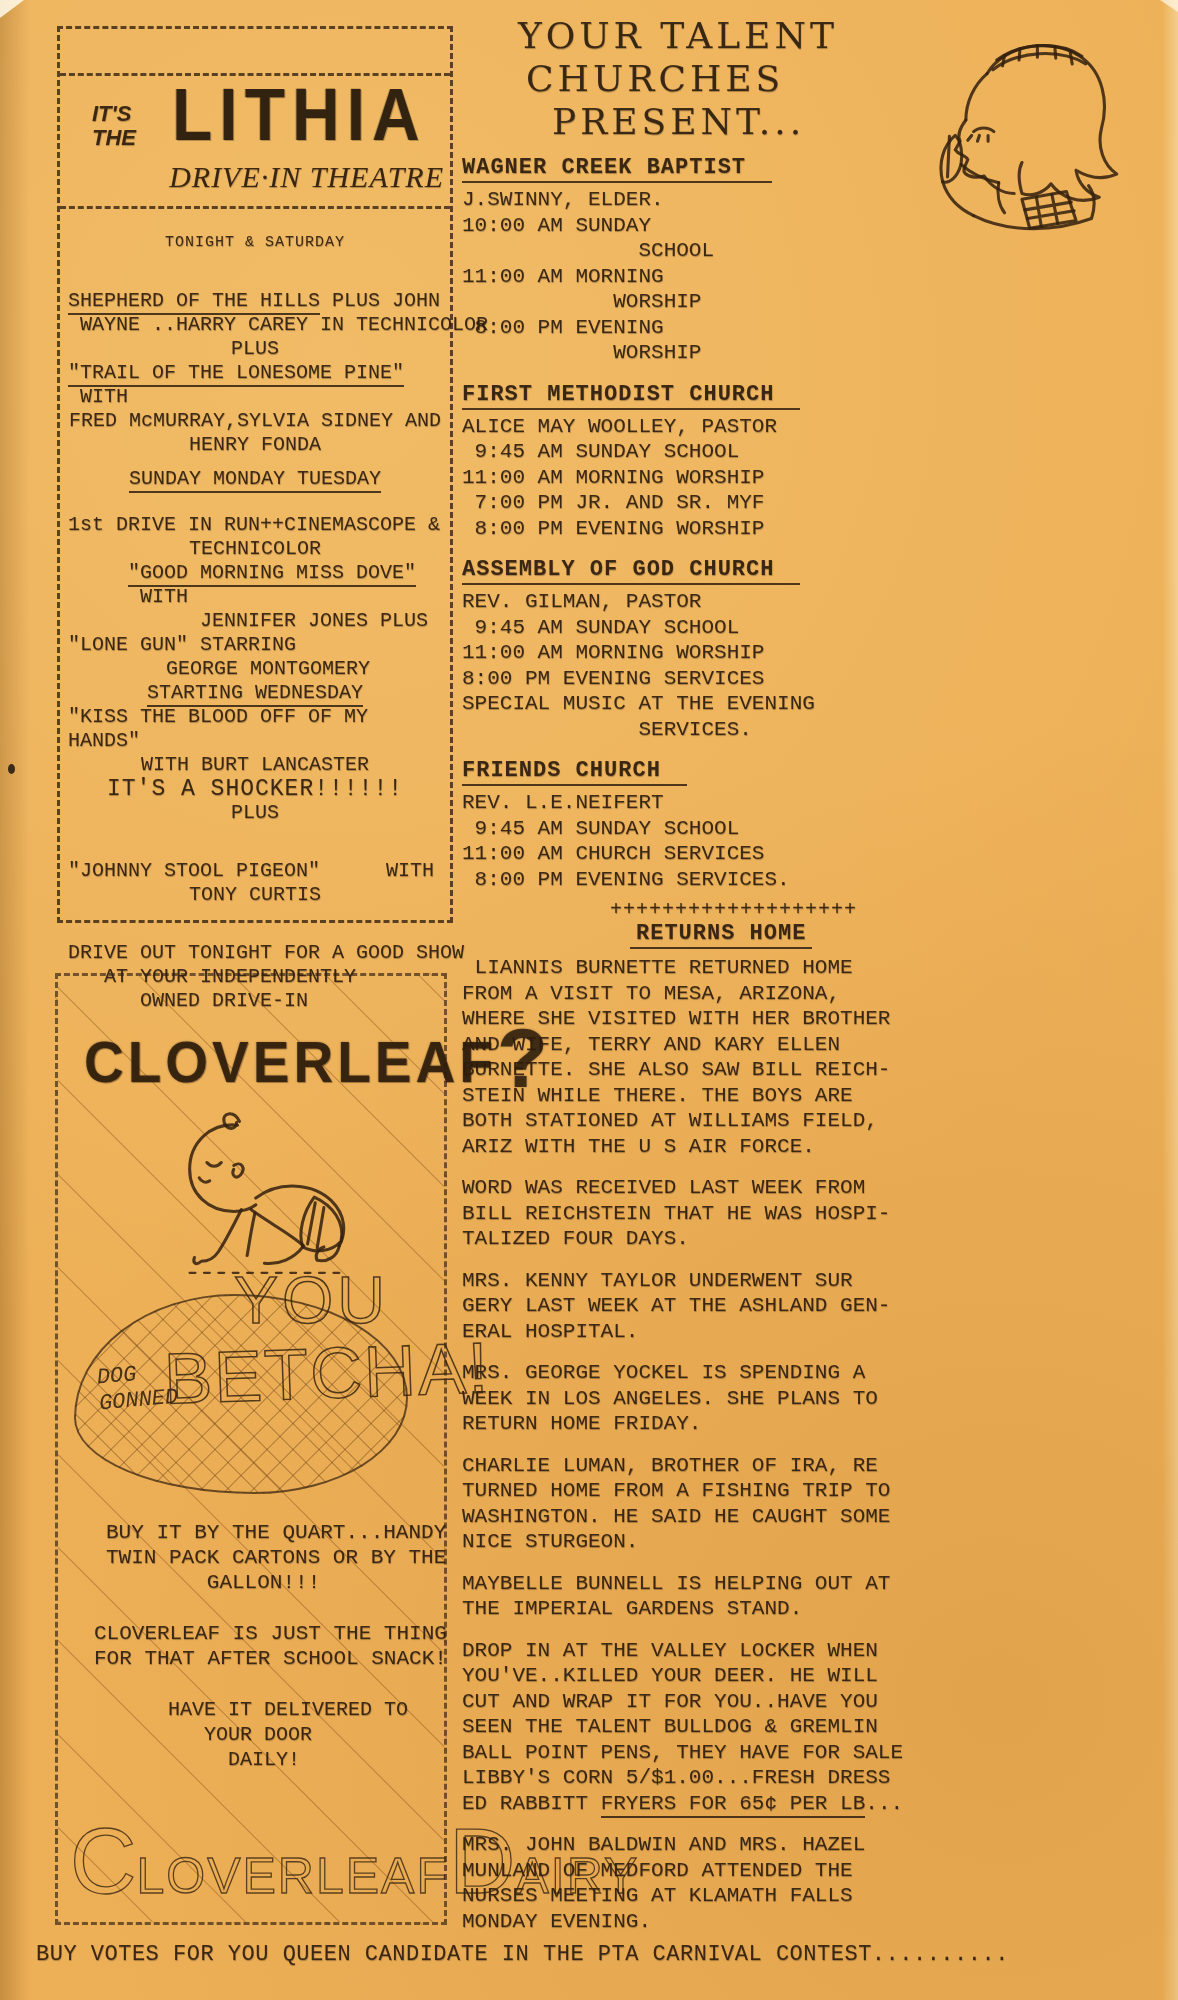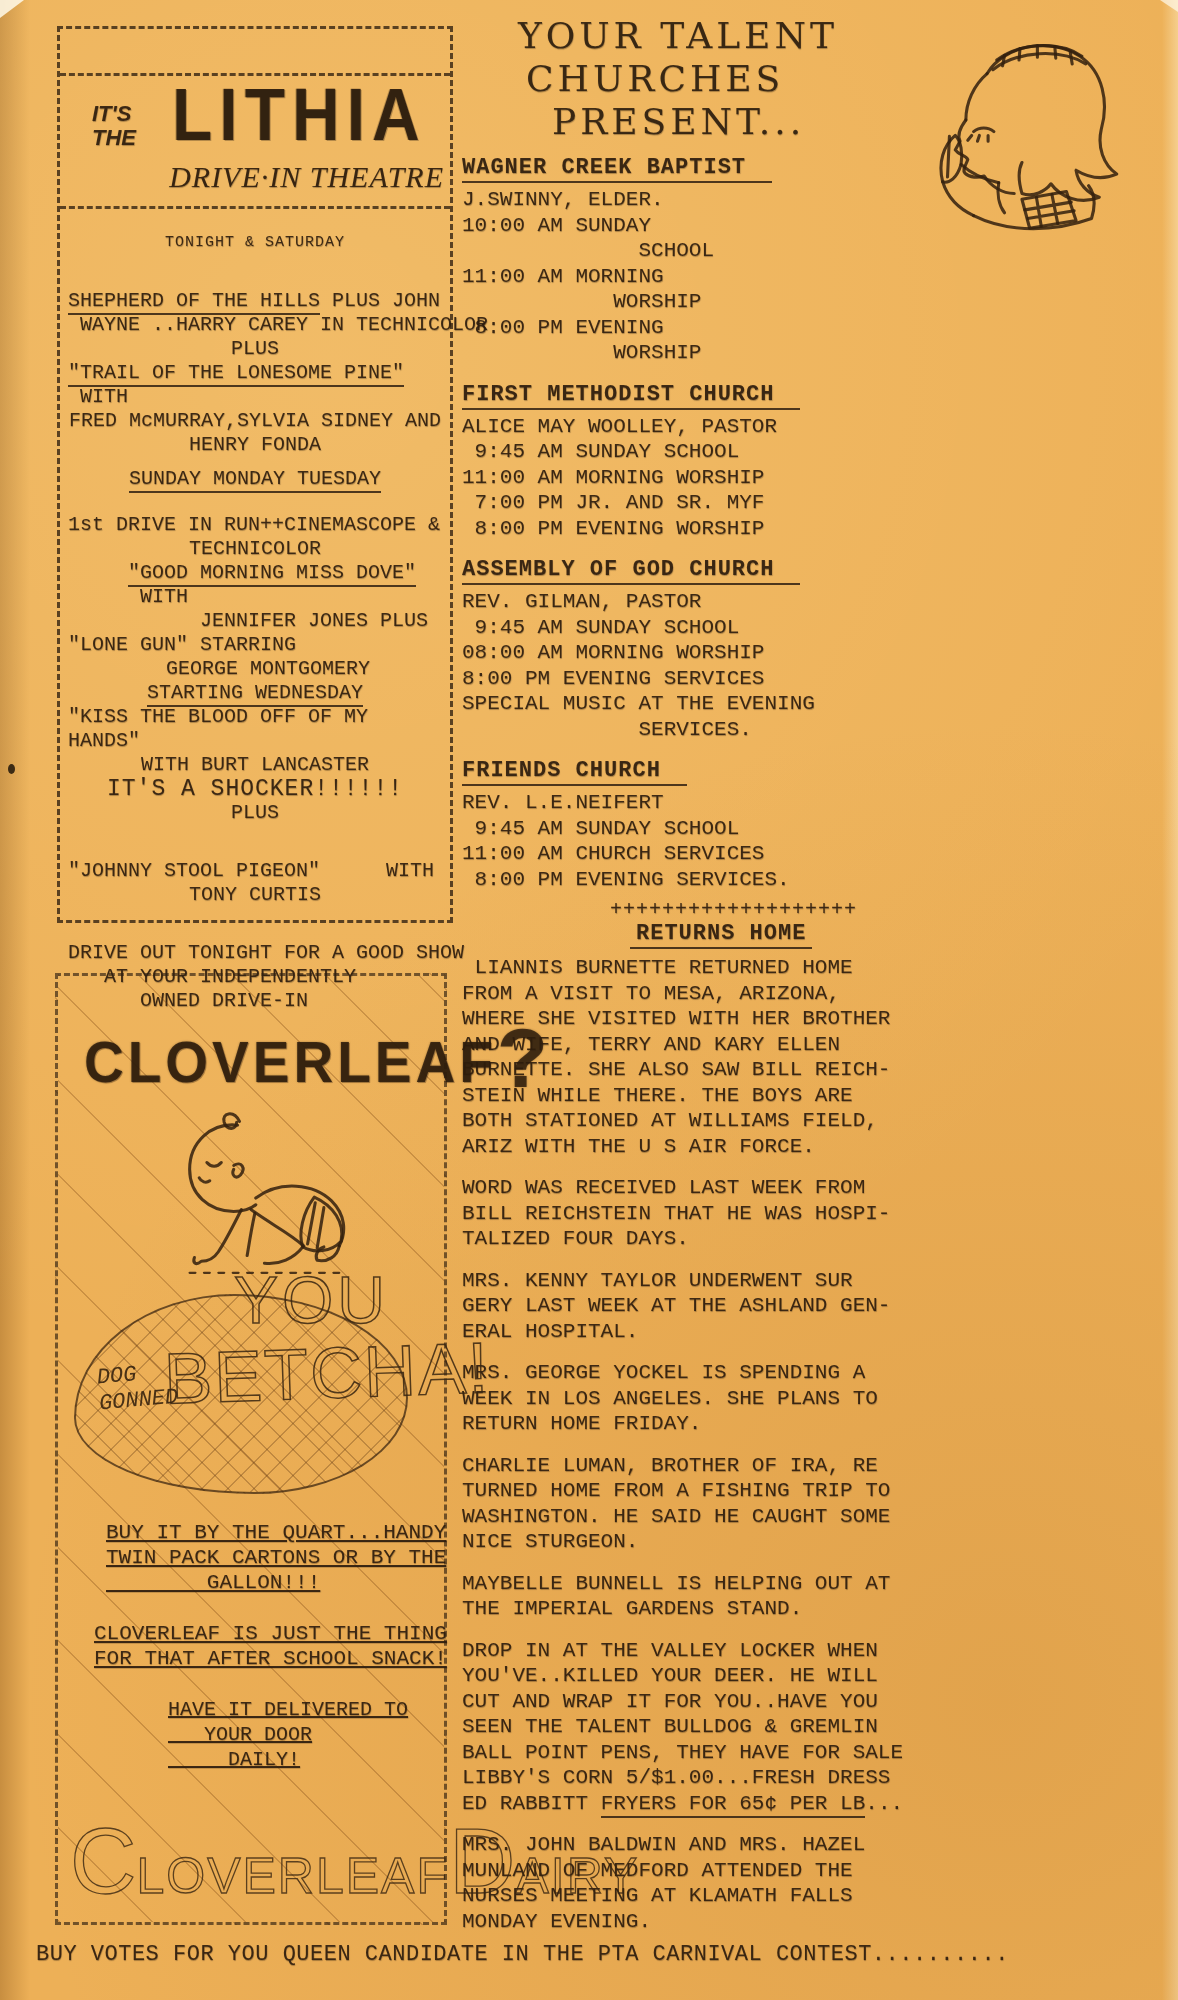--- a/index.html
+++ b/index.html
@@ -103,21 +103,21 @@
     font-family:"Liberation Sans",sans-serif;font-weight:400;
     color:transparent;-webkit-text-stroke:1.5px rgba(55,36,16,0.85);
   }
   @supports not (-webkit-text-stroke: 1px black){ .thin{ color:rgba(55,36,16,0.85); } }
   .dog-gonned{
     position:absolute;left:22px;top:66px;font-style:italic;font-size:22px;
     line-height:26px;transform:rotate(-5deg);color:rgba(50,32,14,0.88);
   }
   .you{ position:absolute;left:158px;top:-34px;font-size:66px;letter-spacing:4px; }
   .betcha{ position:absolute;left:88px;top:36px;font-size:72px;letter-spacing:2px;transform:rotate(-2deg); }
-  .clv-copy{ white-space:pre;text-align:left;font-size:21px;line-height:25px;margin:26px 0 0 48px;text-decoration:underline; }
+  .clv-copy{ white-space:pre;text-align:left;font-size:21px;line-height:25px;margin:26px 0 0 48px; }
   .clv-copy2{ margin-left:36px; } .clv-copy3{ margin-left:110px;font-size:20px; }
   .brand-row{
     position:absolute;bottom:8px;left:0;width:100%;box-sizing:border-box;
     display:flex;justify-content:space-between;align-items:baseline;padding:0 12px;
   }
   .brand-word{ font-size:50px;letter-spacing:2px;-webkit-text-stroke:1.3px rgba(55,36,16,0.8); }
   .brand-init{ font-size:92px;-webkit-text-stroke:1.3px rgba(55,36,16,0.8); }
 
   
   .bottom-line{ position:absolute;left:36px;top:1942px;font-size:22px;letter-spacing:0.5px; }
@@ -215,21 +215,21 @@
       <div class="entry-body">ALICE MAY WOOLLEY, PASTOR
  9:45 AM SUNDAY SCHOOL
 11:00 AM MORNING WORSHIP
  7:00 PM JR. AND SR. MYF
  8:00 PM EVENING WORSHIP</div>
     </div>
     <div class="entry ink">
       <div class="entry-name">ASSEMBLY OF GOD CHURCH</div>
       <div class="entry-body">REV. GILMAN, PASTOR
  9:45 AM SUNDAY SCHOOL
-08:00 AM MORNING WORSHIP
+11:00 AM MORNING WORSHIP
 8:00 PM EVENING SERVICES
 SPECIAL MUSIC AT THE EVENING
               SERVICES.</div>
     </div>
     <div class="entry ink">
       <div class="entry-name">FRIENDS CHURCH</div>
       <div class="entry-body">REV. L.E.NEIFERT
  9:45 AM SUNDAY SCHOOL
 11:00 AM CHURCH SERVICES
  8:00 PM EVENING SERVICES.</div>

